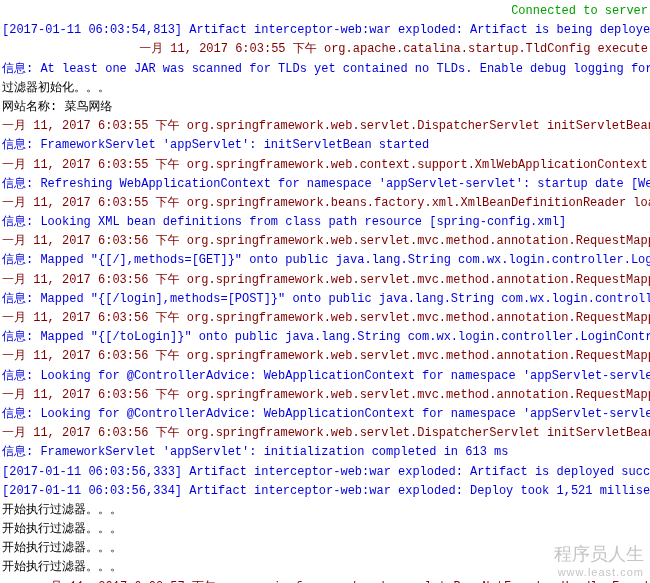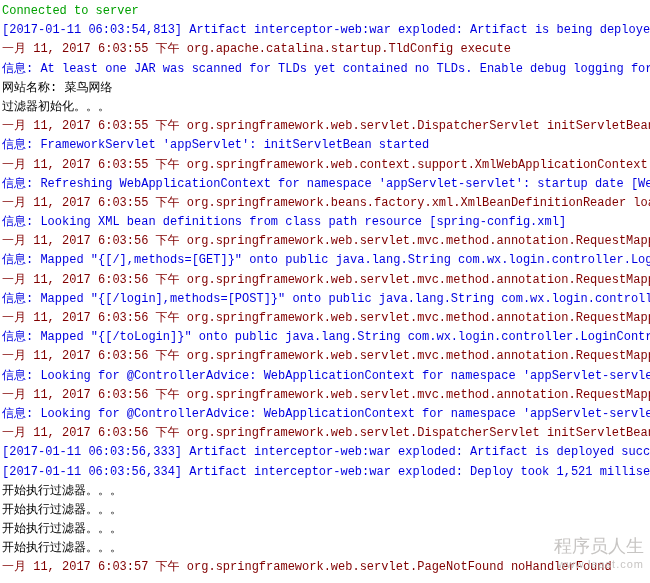--- a/index.html
+++ b/index.html
@@ -9,64 +9,65 @@
     font-size: 12px;
     line-height: 1.6;
     background: #fff;
     color: #000;
     white-space: nowrap;
     overflow: hidden;
     width: 650px;
     box-sizing: border-box;
   }
   .line { white-space: nowrap; }
-  .green  { color: #00a000; }
+  .green  { color: #00a000; text-align: right; }
   .blue   { color: #0000e0; }
-  .maroon { color: #800000; }
+  .maroon { color: #800000; text-align: right; }
   .black  { color: #000; }
   .watermark {
     position: fixed;
     right: 6px;
-    bottom: 12px;
+    bottom: 4px;
     color: #c7c5c3;
     text-align: right;
     font-family: "Microsoft YaHei", sans-serif;
     font-size: 18px;
     line-height: 1.2;
     pointer-events: none;
   }
   .watermark .wm-sub { font-size: 11px; letter-spacing: 1px; }
 </style>
 </head>
 <body>
 
 <div id="console">
     <div class="line green">Connected to server</div>
     <div class="line blue">[2017-01-11 06:03:54,813] Artifact interceptor-web:war exploded: Artifact is being deployed, please wait...</div>
     <div class="line maroon">一月 11, 2017 6:03:55 下午 org.apache.catalina.startup.TldConfig execute</div>
     <div class="line blue">信息: At least one JAR was scanned for TLDs yet contained no TLDs. Enable debug logging for this logger for</div>
+    <div class="line black">过滤器初始化。。。</div>
     <div class="line black">网站名称: 菜鸟网络</div>
-    <div class="line black">过滤器初始化。。。</div>
     <div class="line maroon">一月 11, 2017 6:03:55 下午 org.springframework.web.servlet.DispatcherServlet initServletBean</div>
     <div class="line blue">信息: FrameworkServlet 'appServlet': initServletBean started</div>
     <div class="line maroon">一月 11, 2017 6:03:55 下午 org.springframework.web.context.support.XmlWebApplicationContext prepareRefresh</div>
     <div class="line blue">信息: Refreshing WebApplicationContext for namespace 'appServlet-servlet': startup date [Wed Jan 11 18:03:55</div>
     <div class="line maroon">一月 11, 2017 6:03:55 下午 org.springframework.beans.factory.xml.XmlBeanDefinitionReader loadBeanDefinitions</div>
     <div class="line blue">信息: Looking XML bean definitions from class path resource [spring-config.xml]</div>
     <div class="line maroon">一月 11, 2017 6:03:56 下午 org.springframework.web.servlet.mvc.method.annotation.RequestMappingHandlerMappin</div>
     <div class="line blue">信息: Mapped "{[/],methods=[GET]}" onto public java.lang.String com.wx.login.controller.LoginController.inde</div>
     <div class="line maroon">一月 11, 2017 6:03:56 下午 org.springframework.web.servlet.mvc.method.annotation.RequestMappingHandlerMappin</div>
     <div class="line blue">信息: Mapped "{[/login],methods=[POST]}" onto public java.lang.String com.wx.login.controller.LoginControlle</div>
     <div class="line maroon">一月 11, 2017 6:03:56 下午 org.springframework.web.servlet.mvc.method.annotation.RequestMappingHandlerMappin</div>
     <div class="line blue">信息: Mapped "{[/toLogin]}" onto public java.lang.String com.wx.login.controller.LoginController.toLogin()</div>
     <div class="line maroon">一月 11, 2017 6:03:56 下午 org.springframework.web.servlet.mvc.method.annotation.RequestMappingHandlerAdapte</div>
     <div class="line blue">信息: Looking for @ControllerAdvice: WebApplicationContext for namespace 'appServlet-servlet': startup date</div>
     <div class="line maroon">一月 11, 2017 6:03:56 下午 org.springframework.web.servlet.mvc.method.annotation.RequestMappingHandlerAdapte</div>
     <div class="line blue">信息: Looking for @ControllerAdvice: WebApplicationContext for namespace 'appServlet-servlet': startup date</div>
     <div class="line maroon">一月 11, 2017 6:03:56 下午 org.springframework.web.servlet.DispatcherServlet initServletBean</div>
+    <div class="line blue">信息: FrameworkServlet 'appServlet': initialization completed in 613 ms</div>
     <div class="line blue">[2017-01-11 06:03:56,333] Artifact interceptor-web:war exploded: Artifact is deployed successfully</div>
     <div class="line blue">[2017-01-11 06:03:56,334] Artifact interceptor-web:war exploded: Deploy took 1,521 milliseconds</div>
     <div class="line black">开始执行过滤器。。。</div>
     <div class="line black">开始执行过滤器。。。</div>
     <div class="line black">开始执行过滤器。。。</div>
     <div class="line black">开始执行过滤器。。。</div>
     <div class="line maroon">一月 11, 2017 6:03:57 下午 org.springframework.web.servlet.PageNotFound noHandlerFound</div>
   </div>
 
 <div class="watermark">

